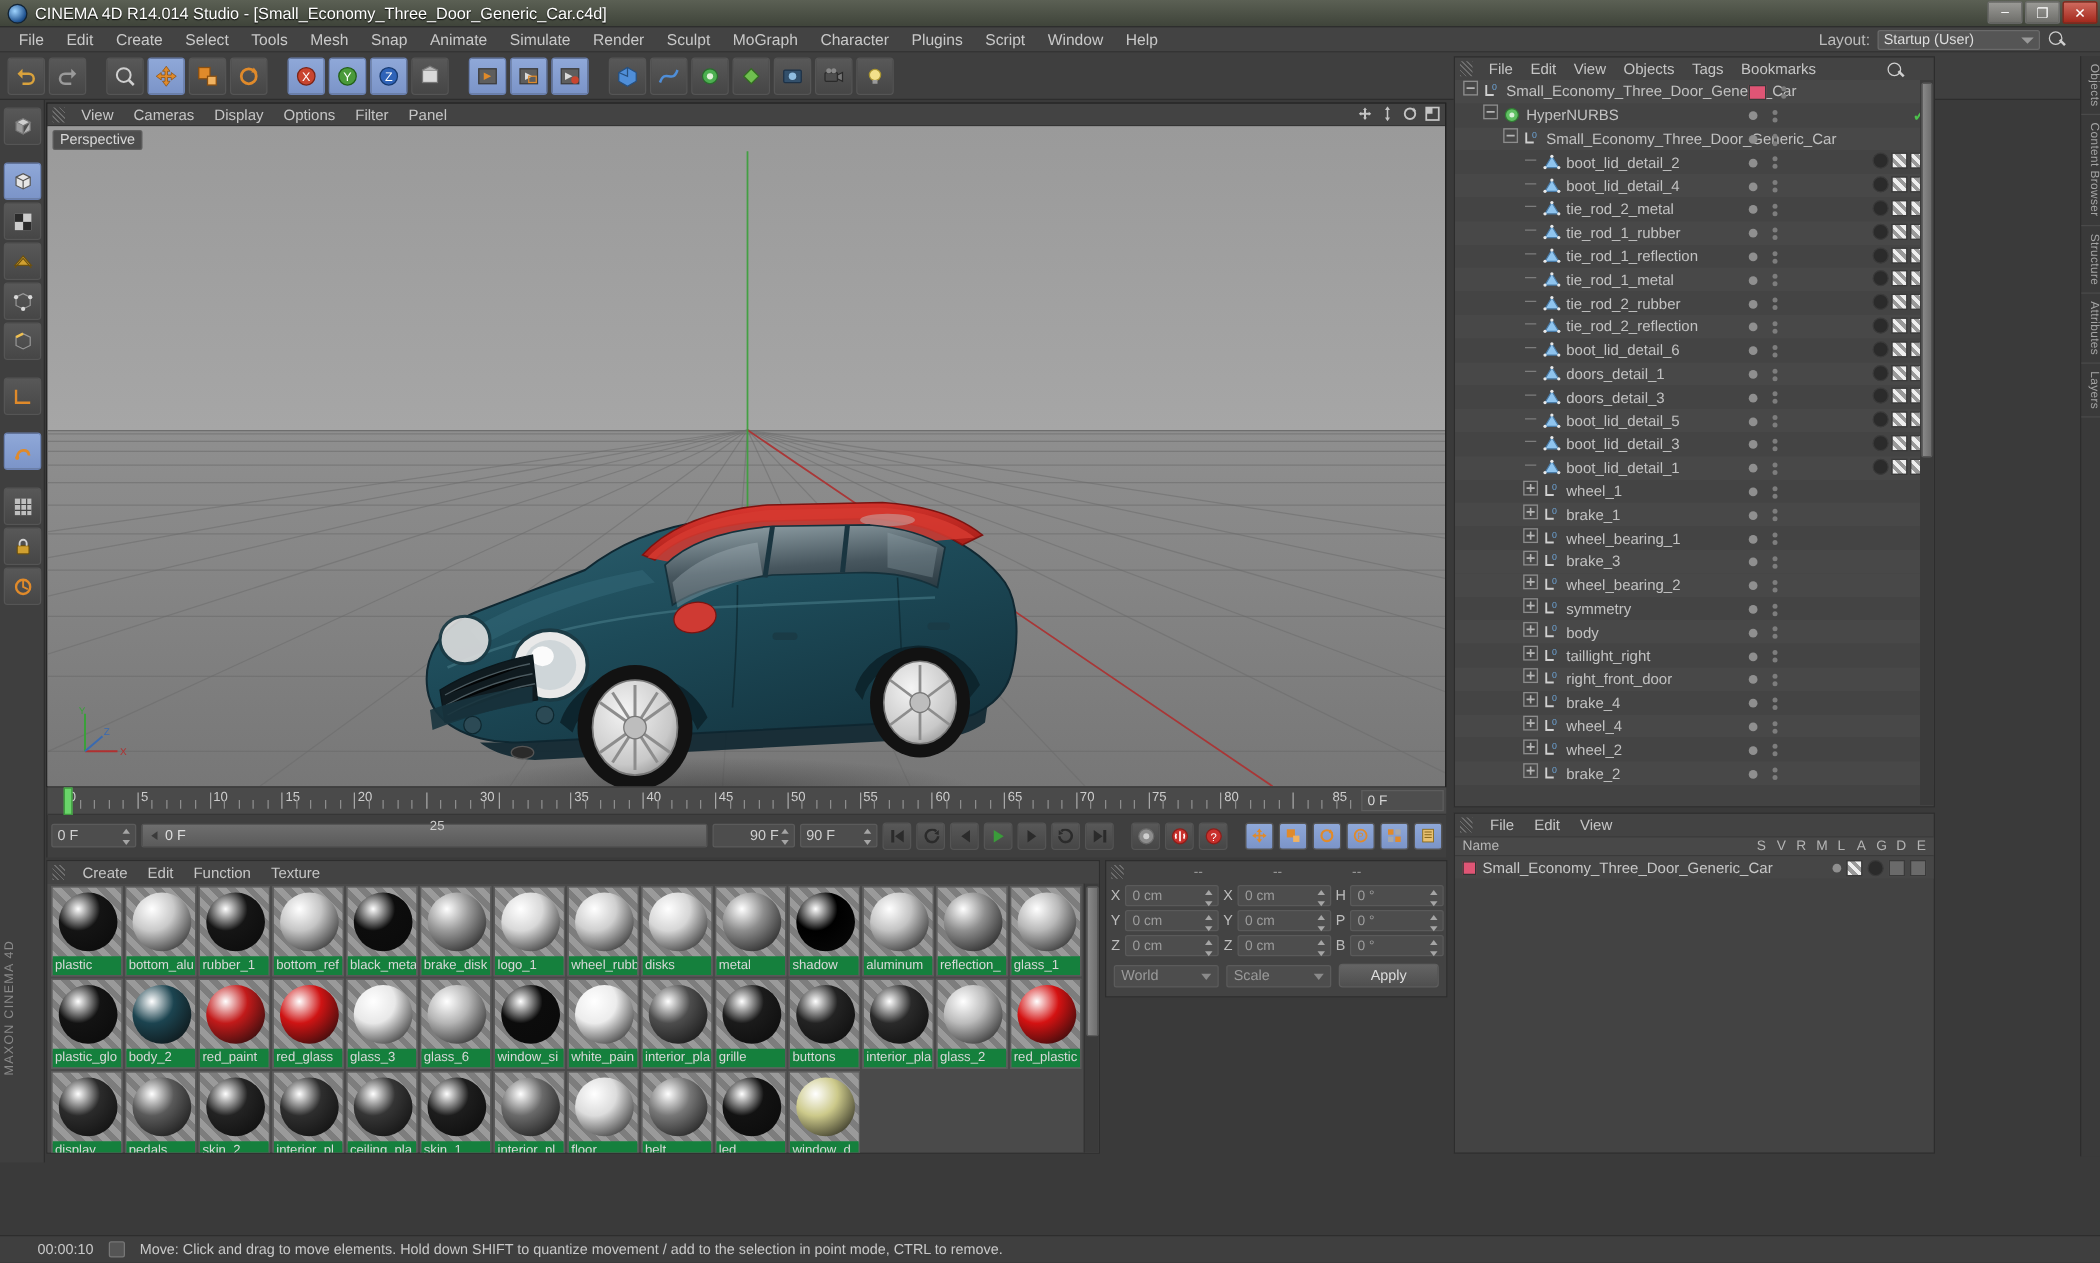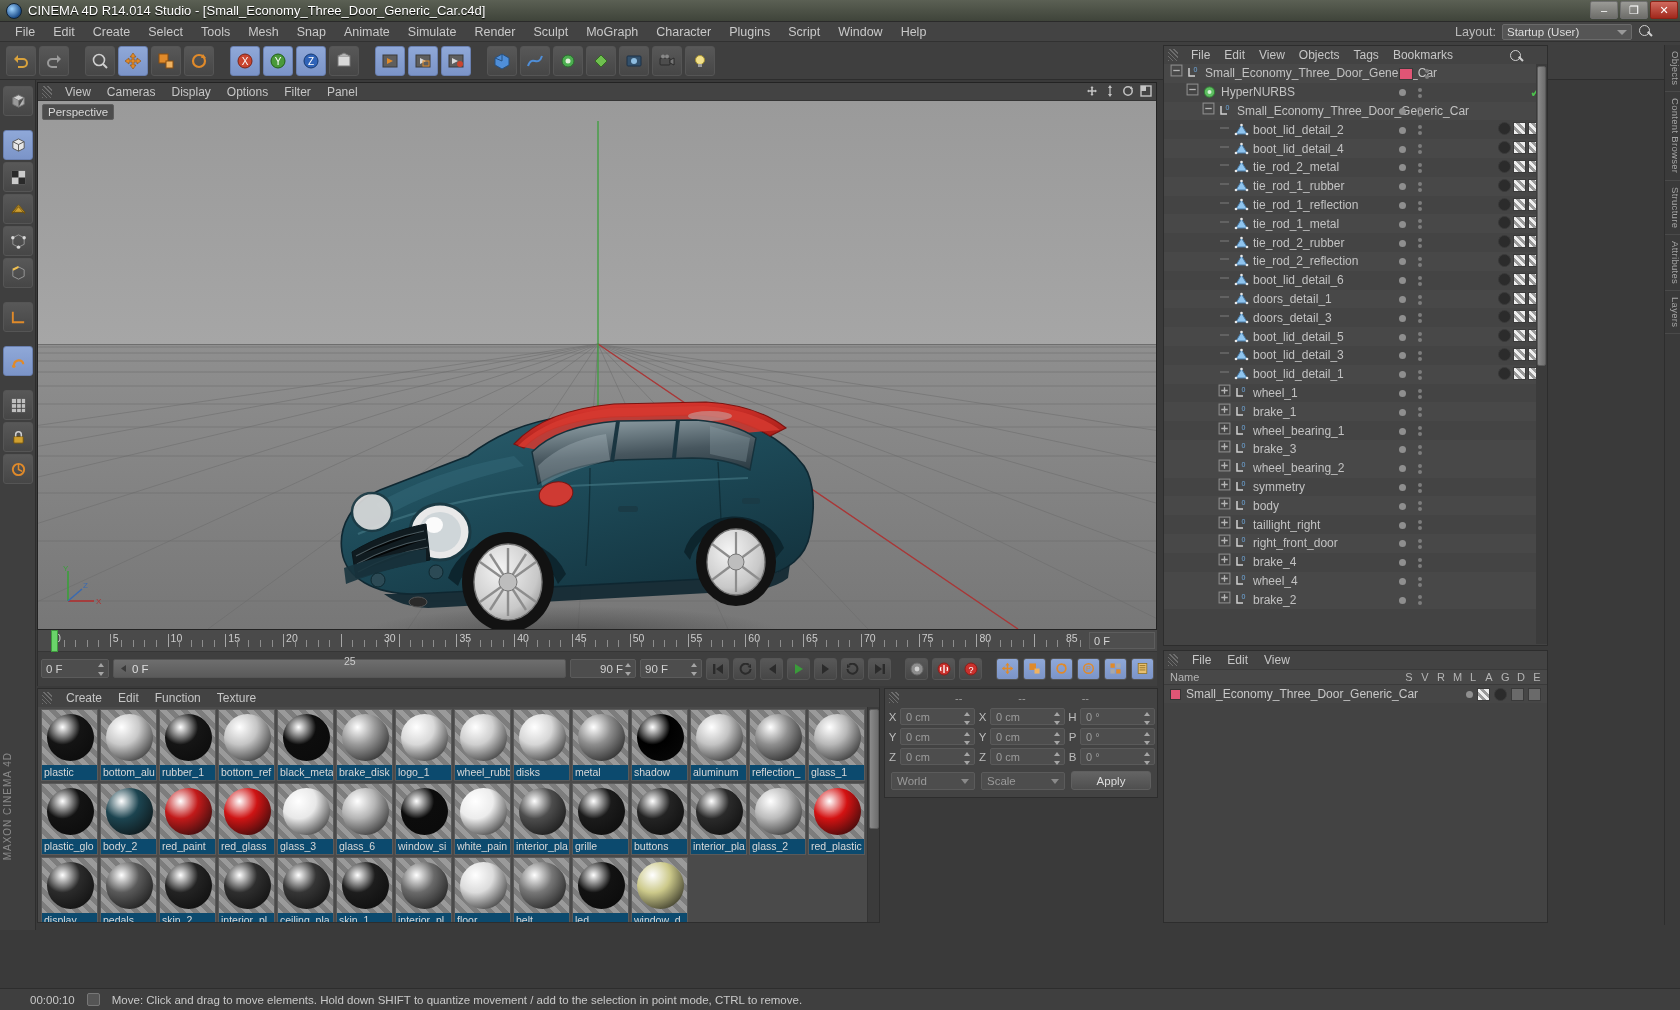--- a/index.html
+++ b/index.html
@@ -143,21 +143,21 @@
       background-image:repeating-linear-gradient(45deg,#6d6d6d 0 1px,transparent 1px 3px);}
   .mat-menu .mi{padding:1px 8px;font-size:12px;color:#c6c6c6;}
   .mat-grid{position:relative;height:215px;overflow:hidden;background:#4a4a4a;padding:2px 0 0 3px;
      display:flex;flex-wrap:wrap;align-content:flex-start;gap:2px;}
   .mat-cell{width:57px;height:72px;background:#6e6e6e;position:relative;overflow:hidden;
      border:1px solid #5a5a5a;}
   .mat-swatch{position:absolute;left:0;top:0;width:57px;height:57px;
      background-image:repeating-linear-gradient(45deg,#9a9a9a 0 5px,#7d7d7d 5px 10px);}
   .mat-ball{position:absolute;left:5px;top:4px;width:47px;height:47px;border-radius:50%;}
   .mat-name{position:absolute;left:0;bottom:0;width:100%;height:15px;line-height:15px;
-     font-size:10.5px;color:#d8d8d8;padding-left:2px;white-space:nowrap;overflow:hidden;background:#0c4a6e;}
+     font-size:10.5px;color:#d8d8d8;padding-left:2px;white-space:nowrap;overflow:hidden;background:#15803d;}
   .mat-scroll{position:absolute;right:0;top:18px;width:12px;height:215px;background:#3b3b3b;border-left:1px solid #333;}
   .mat-thumb{position:absolute;left:1px;top:2px;width:10px;height:120px;
      background:linear-gradient(to right,#8a8a8a,#6d6d6d);border:1px solid #5a5a5a;border-radius:2px;}
 
   
   .coord{
     position:absolute;left:884px;top:688px;width:274px;height:110px;background:#434343;
     border:1px solid #2d2d2d;
   }
   .coord-head{height:17px;display:flex;align-items:center;padding-left:4px;color:#9d9d9d;font-size:11px;gap:56px;}
@@ -1909,20 +1909,42 @@
             <span class="om-dot"></span>
             <span style="display: flex; flex-direction: column; gap: 2px;">
               <i style="display:block;width:4px;height:4px;border-radius:50%;background:#7d7d7d"></i>
               <i style="display:block;width:4px;height:4px;border-radius:50%;background:#7d7d7d"></i>
             </span>
           </span>
           <span class="om-tagcol">
             <span style="display: block; width: 4px; height: 4px; border-radius: 50%; background: rgb(192, 138, 58);"></span>
           </span>
         </div>
+        <div class="om-row even">
+          <span style="width: 54px; flex: 0 0 auto; display: inline-block; height: 18px;"></span>
+          <span class="tree"><svg width="13" height="13" viewBox="0 0 12 12">
+              <rect x="1" y="1" width="10" height="10" fill="none" stroke="#8d8d8d" stroke-width="1"></rect>
+              <path d="M3 6 H9 M6 3 V9" stroke="#b5b5b5" stroke-width="1.2"></path>
+            </svg></span>
+          <span class="om-icon"><svg width="15" height="14" viewBox="0 0 15 14">
+              <path d="M3 2 V10 H9" fill="none" stroke="#d0d0d0" stroke-width="1.5"></path>
+              <text x="7.5" y="6" font-size="7" fill="#6fa8dc" font-family="Liberation Sans">0</text>
+            </svg></span>
+          <span class="om-label">wheel_2</span>
+          <span class="om-dots">
+            <span class="om-dot"></span>
+            <span style="display: flex; flex-direction: column; gap: 2px;">
+              <i style="display:block;width:4px;height:4px;border-radius:50%;background:#7d7d7d"></i>
+              <i style="display:block;width:4px;height:4px;border-radius:50%;background:#7d7d7d"></i>
+            </span>
+          </span>
+          <span class="om-tagcol">
+            <span style="display: block; width: 4px; height: 4px; border-radius: 50%; background: rgb(192, 138, 58);"></span>
+          </span>
+        </div>
         <div class="om-row odd">
           <span style="width: 54px; flex: 0 0 auto; display: inline-block; height: 18px;"></span>
           <span class="tree"><svg width="13" height="13" viewBox="0 0 12 12">
               <rect x="1" y="1" width="10" height="10" fill="none" stroke="#8d8d8d" stroke-width="1"></rect>
               <path d="M3 6 H9 M6 3 V9" stroke="#b5b5b5" stroke-width="1.2"></path>
             </svg></span>
           <span class="om-icon"><svg width="15" height="14" viewBox="0 0 15 14">
               <path d="M3 2 V10 H9" fill="none" stroke="#d0d0d0" stroke-width="1.5"></path>
               <text x="7.5" y="6" font-size="7" fill="#6fa8dc" font-family="Liberation Sans">0</text>
             </svg></span>

